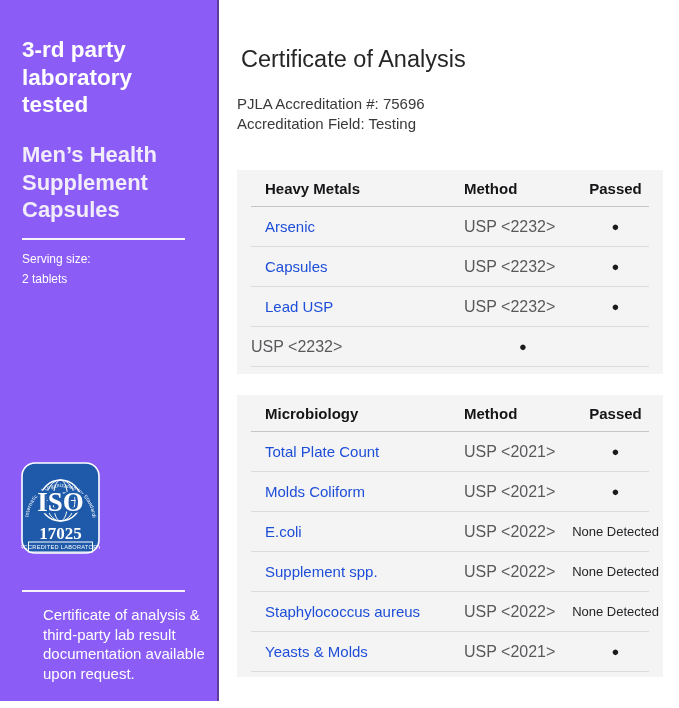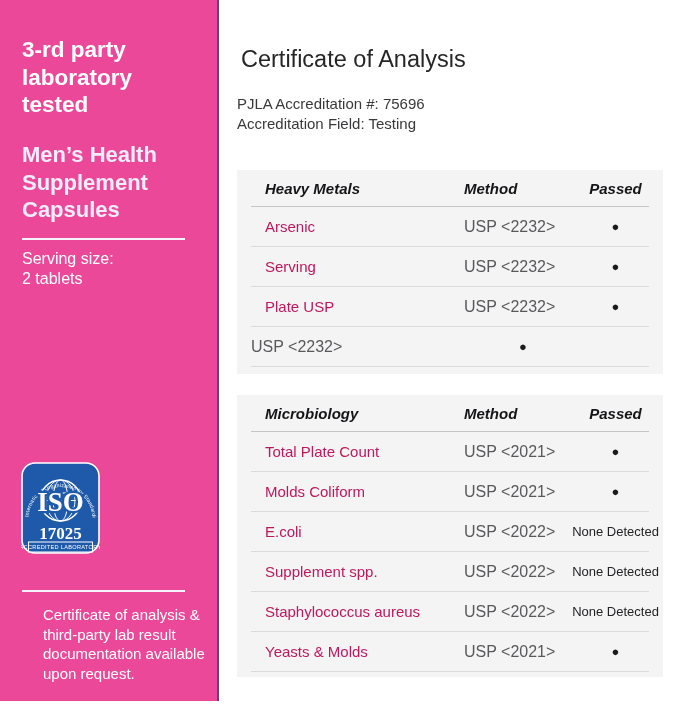--- a/index.html
+++ b/index.html
@@ -4,36 +4,36 @@
 <style>
   html,body { margin:0; padding:0; }
   body {
     width:679px; height:708px; position:relative; overflow:hidden;
     background:#ffffff;
     font-family:"Liberation Sans", sans-serif;
   }
   
   .sidebar {
     position:absolute; left:0; top:0; width:219px; height:701px;
-    background:#ec4899; border-right:2px solid #5E3D9D; box-sizing:border-box;
+    background:#8b5cf6; border-right:2px solid #5E3D9D; box-sizing:border-box;
   }
   .headline {
     position:absolute; left:22px; top:36px; width:172px; margin:0;
     font-size:22.5px; line-height:27.5px; font-weight:700; color:#ffffff;
   }
   .product {
     position:absolute; left:22px; top:141px; width:190px;
     font-size:22px; line-height:27.5px; font-weight:700; color:#F2EDFB;
   }
   .divider { position:absolute; left:22px; width:163px; height:2px; background:#F6F2FC; }
   #divider1 { top:238px; }
   #divider2 { top:590px; }
   .serving {
     position:absolute; left:22px; top:249px;
-    font-size:16px; line-height:20px; color:#ffffff;
+    font-size:12px; line-height:20px; color:#ffffff;
   }
   .badge { position:absolute; left:21px; top:462px; }
   .footnote {
     position:absolute; left:22px; top:605px; width:182px;
     font-size:15px; line-height:19.5px; color:#ffffff;margin-left:21px;
   }
   
   .main-title {
     position:absolute; left:237px; top:42px;
     font-size:23.5px; font-weight:400; color:#262626;
@@ -43,23 +43,23 @@
     font-size:15px; line-height:19.5px; color:#39393B;
   }
   .panel { position:absolute; left:237px; width:426px; background:#F5F4F5; }
   #panel1 { top:170px; height:204px; }
   #panel2 { top:395px; height:282px; }
   .trow {
     display:grid; grid-template-columns:213px 118px 67px;
     margin:0 14px; align-items:center;
   }
   .thead { height:36px; border-bottom:1px solid #C7C5C8; }
-  .thead .cell { font-weight:700; font-size:15px; color:#151517;font-style:italic; }
+  .thead .cell { font-weight:700; font-size:15px; color:#151517; }
   .tr { height:39px; border-bottom:1px solid #DCDADD; }
-  .c-name { padding-left:14px; font-size:15px; color:#be185d; }
+  .c-name { padding-left:14px; font-size:15px; color:#1d4ed8; }
   .thead .c-name { padding-left:14px; }
   .c-method { font-size:16px; color:#59595B; }
   .c-passed { justify-self:center; white-space:nowrap; font-size:13px; color:#232325; }
   .c-passed.dot { font-size:13px; color:#1B1B1D; }
   .serif { font-family:"Liberation Serif", serif; }
 </style>
 </head>
 <body>
 
 <aside class="sidebar">
@@ -113,26 +113,26 @@
     <div class="cell c-name">Heavy Metals</div>
     <div class="cell c-method">Method</div>
     <div class="cell c-passed">Passed</div>
   </div>
   <div class="trow tr">
     <div class="c-name">Arsenic</div>
     <div class="c-method">USP &lt;2232&gt;</div>
     <div class="c-passed dot">●</div>
   </div>
   <div class="trow tr">
-    <div class="c-name">Serving</div>
+    <div class="c-name">Capsules</div>
     <div class="c-method">USP &lt;2232&gt;</div>
     <div class="c-passed dot">●</div>
   </div>
   <div class="trow tr">
-    <div class="c-name">Plate USP</div>
+    <div class="c-name">Lead USP</div>
     <div class="c-method">USP &lt;2232&gt;</div>
     <div class="c-passed dot">●</div>
   </div>
   <div class="trow tr">
     <div class="c-method">USP &lt;2232&gt;</div>
     <div class="c-passed dot">●</div>
   </div>
 </section>
 
 <section class="panel" id="panel2">

